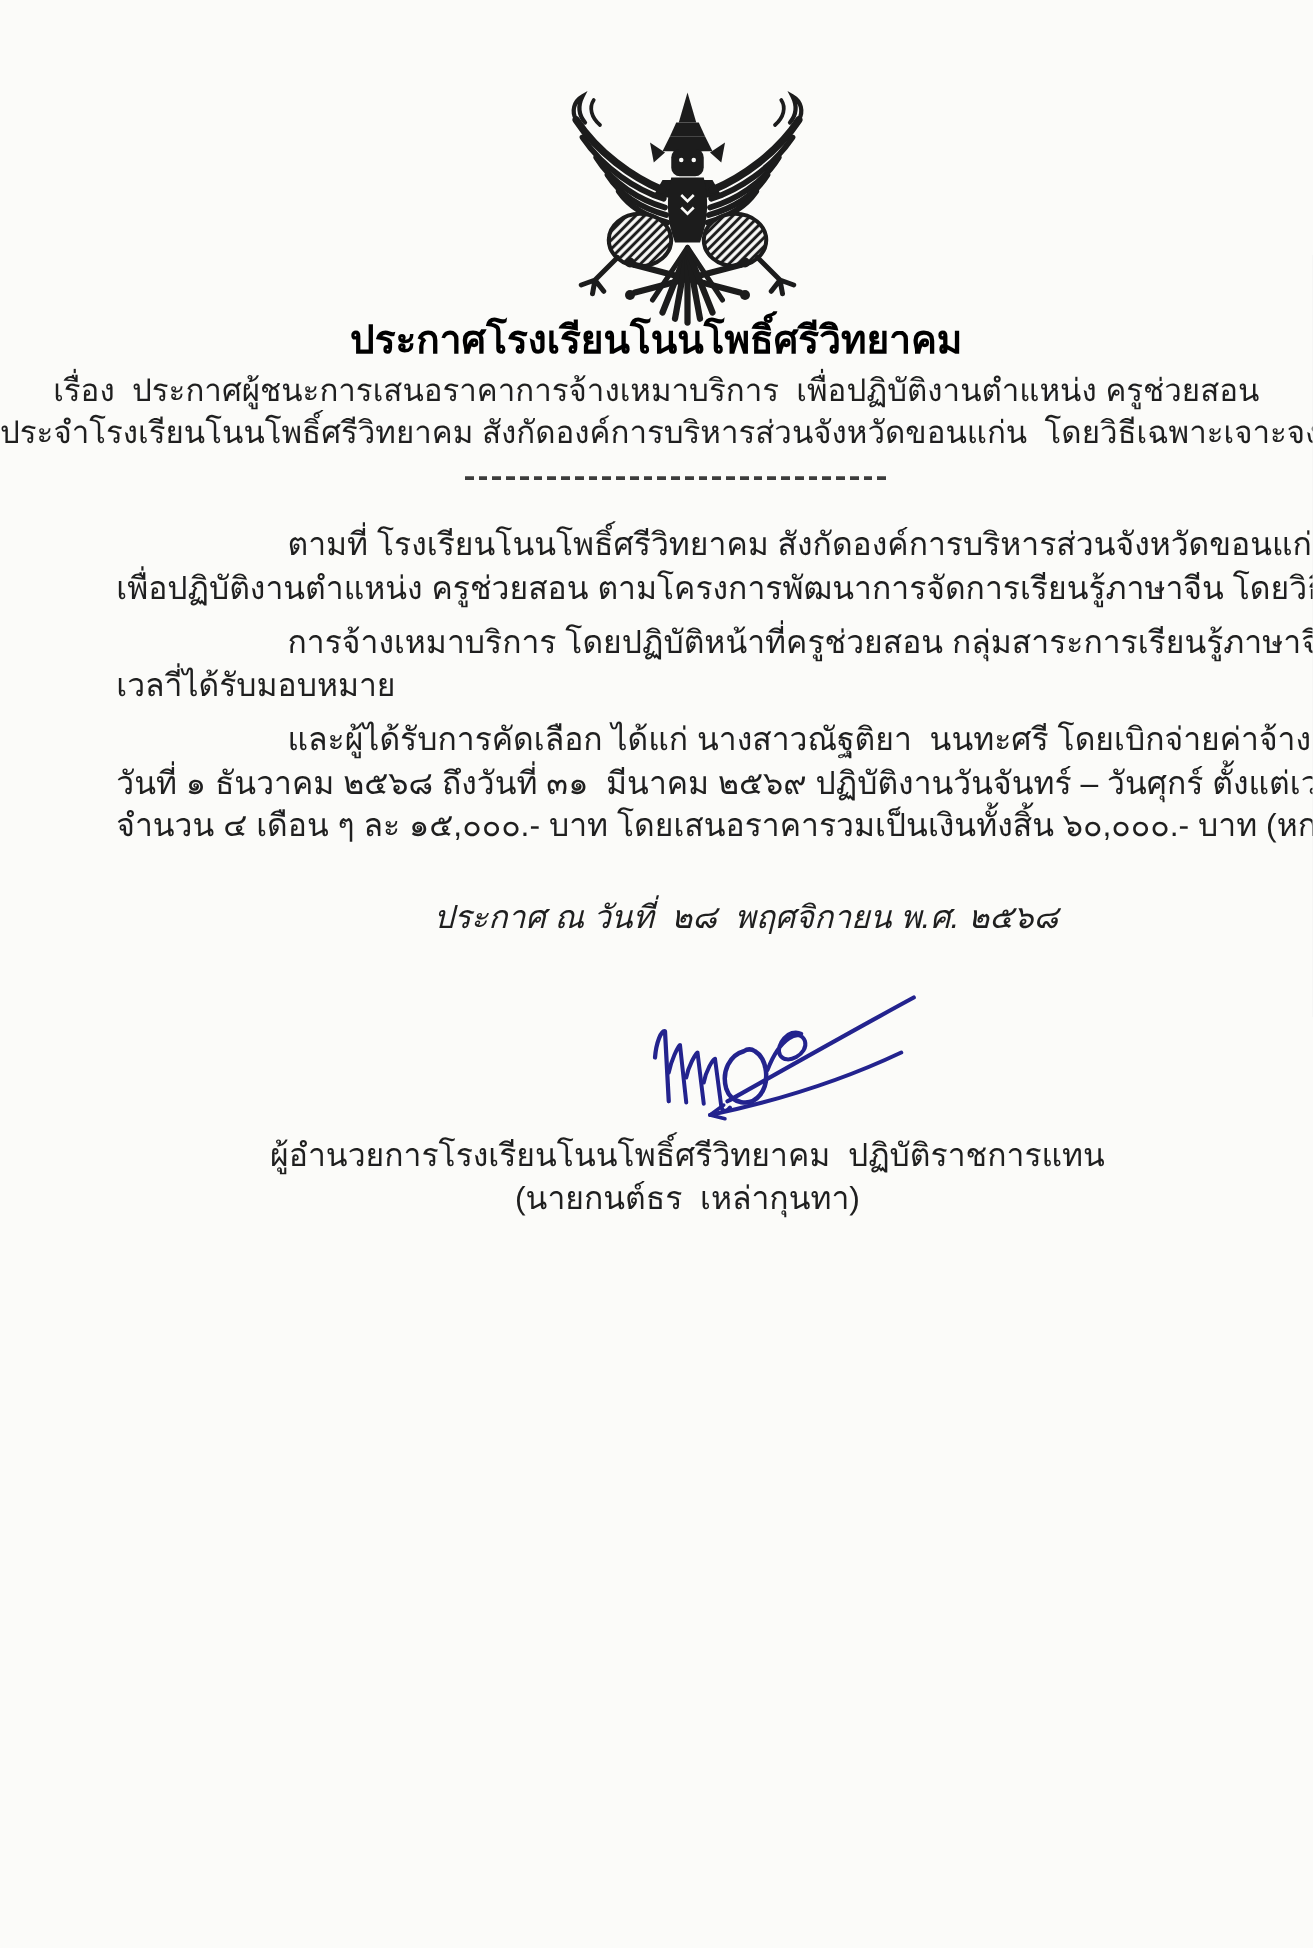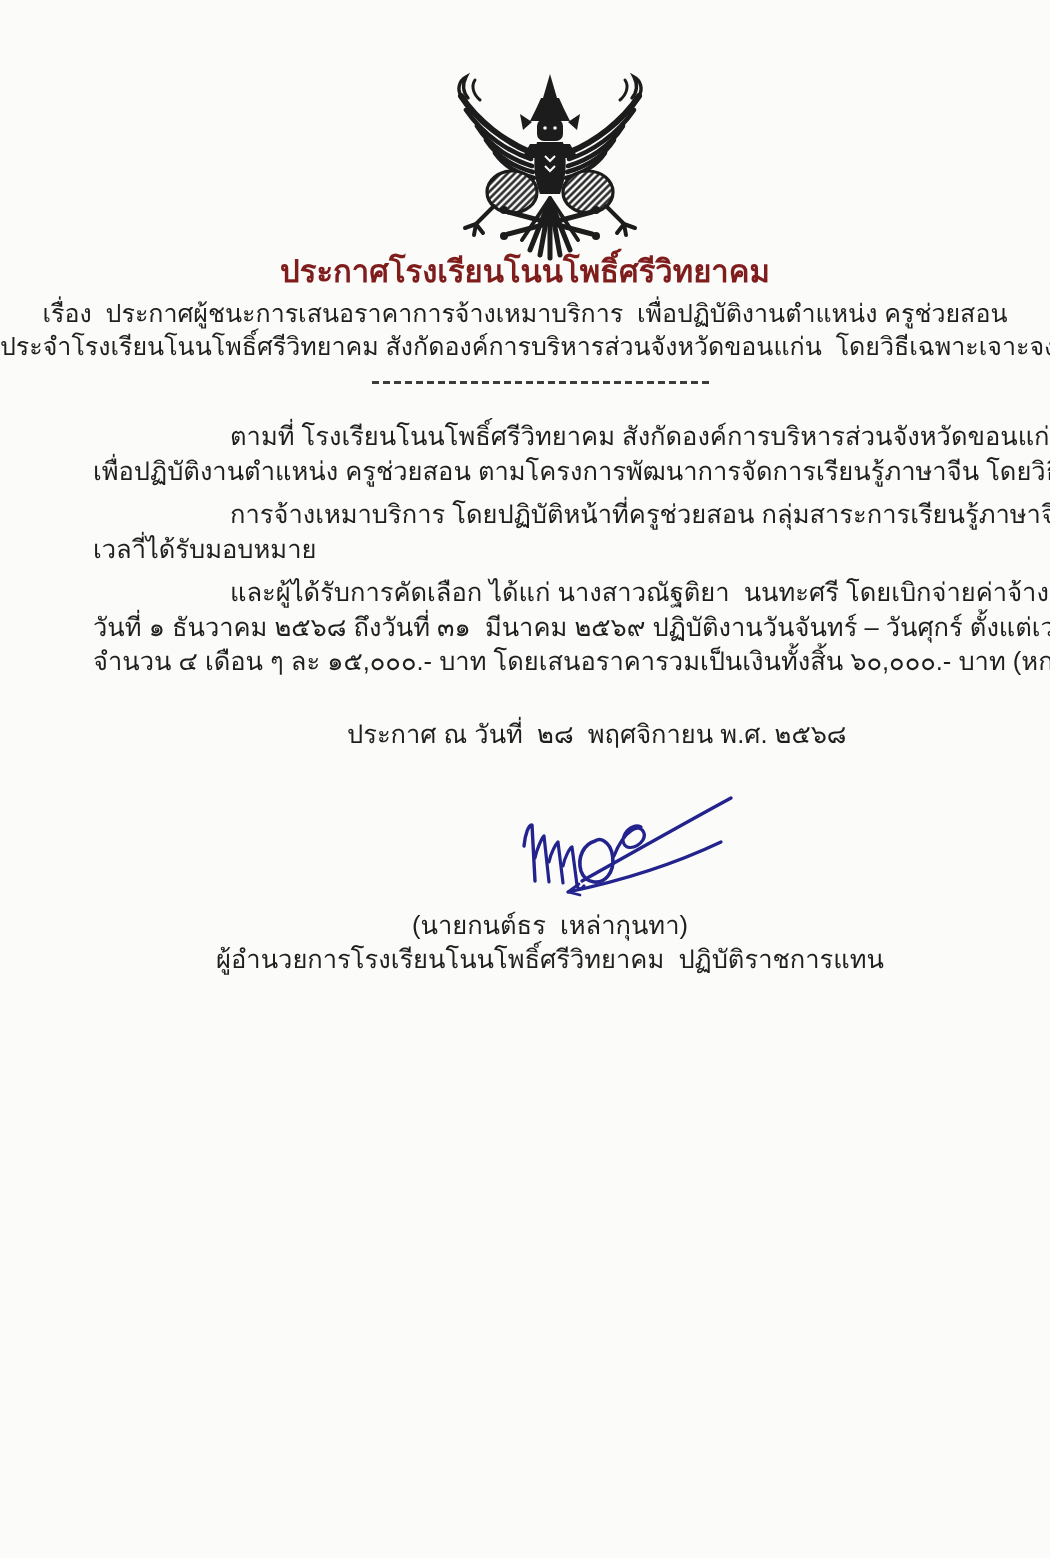--- a/index.html
+++ b/index.html
@@ -27,21 +27,21 @@
     position: absolute;
     top: 252px;
     left: 0;
     width: 100%;
     margin: 0;
     text-align: center;
     font-size: 31px;
     font-weight: bold;
     line-height: 40px;
     white-space: pre;
-    color: #7f1d1d;
+    color: #000000;
   }
   .subject-line {
     position: absolute;
     left: 0;
     width: 100%;
     text-align: center;
     font-size: 25px;
     line-height: 32px;
     white-space: pre;
   }
@@ -68,20 +68,21 @@
     white-space: pre;
   }
   .indent { padding-left: 137px; }
   .announce-date {
     position: absolute;
     top: 717px;
     left: 347px;
     font-size: 25.5px;
     line-height: 34px;
     white-space: pre;
+    font-style: italic;
   }
   .signature {
     position: absolute;
     left: 478px;
     top: 784px;
     width: 265px;
     height: 124px;
   }
   .sign-block {
     position: absolute;
@@ -186,17 +187,17 @@
         <path d="M117,57 C106,60 99,73 103,87 C107,99 122,102 130,92 C138,82 136,63 126,57 C123,55 120,55 117,57" stroke-width="3.6"></path>
         <path d="M136,72 C146,46 162,38 166,49 C169,59 151,69 146,60 C142,52 153,38 163,43" stroke-width="3.2"></path>
         <path d="M104,97 C145,74 205,40 253,14" stroke-width="3.4"></path>
         <path d="M243,58 C205,76 152,95 90,108" stroke-width="3.2"></path>
         <path d="M90,108 l11,-8 M90,108 l12,3" stroke-width="2.8"></path>
       </g>
     </svg>
   </div>
 
   <div class="sign-block">
+    <div class="line">ผู้อำนวยการโรงเรียนโนนโพธิ์ศรีวิทยาคม  ปฏิบัติราชการแทน</div>
     <div class="line">(นายกนต์ธร  เหล่ากุนทา)</div>
-    <div class="line">ผู้อำนวยการโรงเรียนโนนโพธิ์ศรีวิทยาคม  ปฏิบัติราชการแทน</div>
   </div>
 
 </div>
 
 </body></html>

